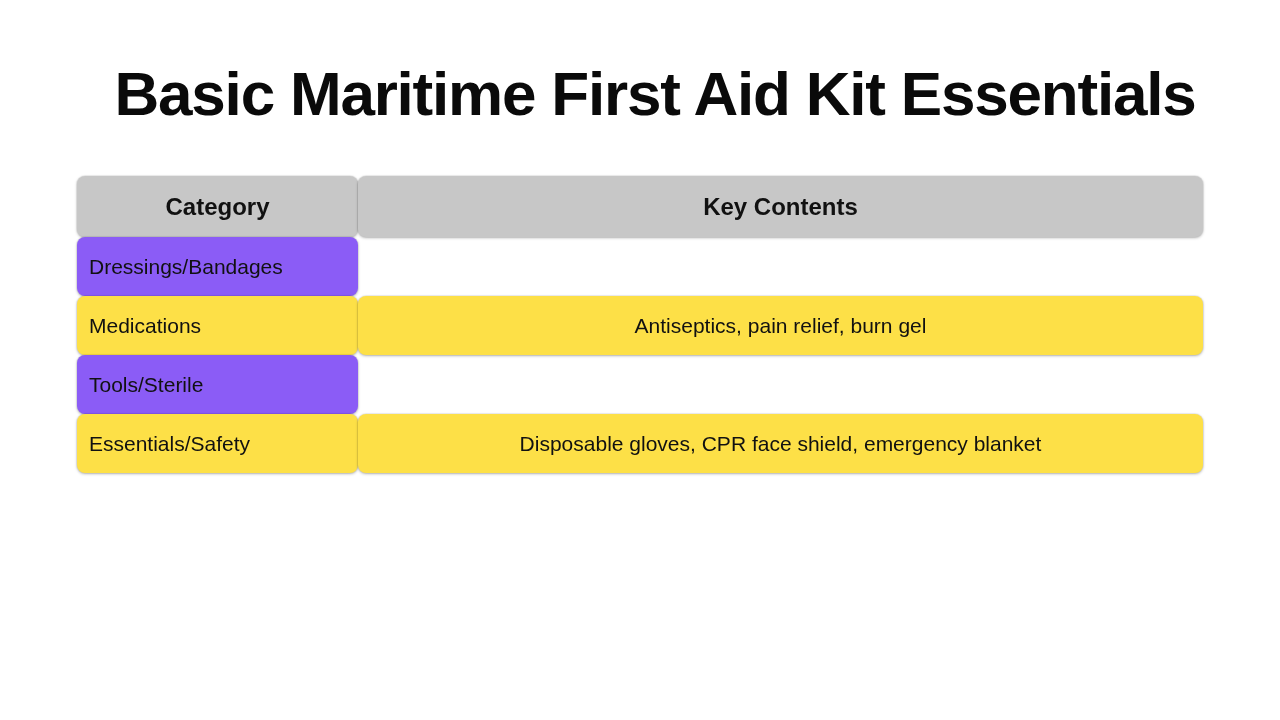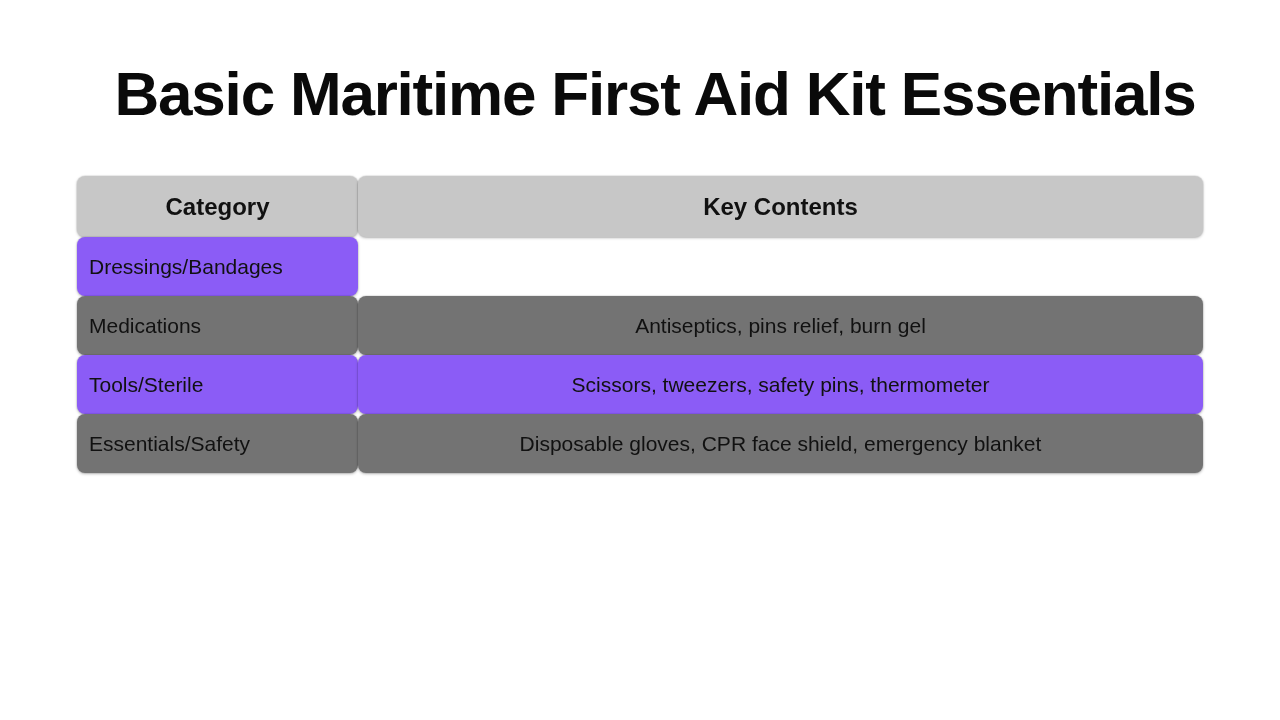--- a/index.html
+++ b/index.html
@@ -21,40 +21,39 @@
     .cell {
       box-sizing: border-box; border-radius: 8px;
       box-shadow: 0 1px 3px rgba(0,0,0,0.28), 0 0 0 1px rgba(0,0,0,0.05);
       display: flex; align-items: center; font-size: 21px;
       margin-bottom: 0px;
     }
     .c1 { width: 281px; padding-left: 12px; }
     .c2 { width: 845px; justify-content: center; }
     .header .cell { background: #c7c7c7; font-weight: 700; font-size: 24px; justify-content: center; padding-left: 0; }
     .row.odd .cell { background: #8b5cf6; }
-    .row.even .cell { background: #737373; }
+    .row.even .cell { background: #fde047; }
   </style>
 </head>
 <body>
 
 <div class="title">Basic Maritime First Aid Kit Essentials</div>
 
 <div class="table">
   <div class="row header">
     <div class="cell c1">Category</div>
     <div class="cell c2">Key Contents</div>
   </div>
   <div class="row odd">
     <div class="cell c1">Dressings/Bandages</div>
   </div>
   <div class="row even">
     <div class="cell c1">Medications</div>
-    <div class="cell c2">Antiseptics, pins relief, burn gel</div>
+    <div class="cell c2">Antiseptics, pain relief, burn gel</div>
   </div>
   <div class="row odd">
     <div class="cell c1">Tools/Sterile</div>
-    <div class="cell c2">Scissors, tweezers, safety pins, thermometer</div>
   </div>
   <div class="row even">
     <div class="cell c1">Essentials/Safety</div>
     <div class="cell c2">Disposable gloves, CPR face shield, emergency blanket</div>
   </div>
 </div>
 
 </body></html>

